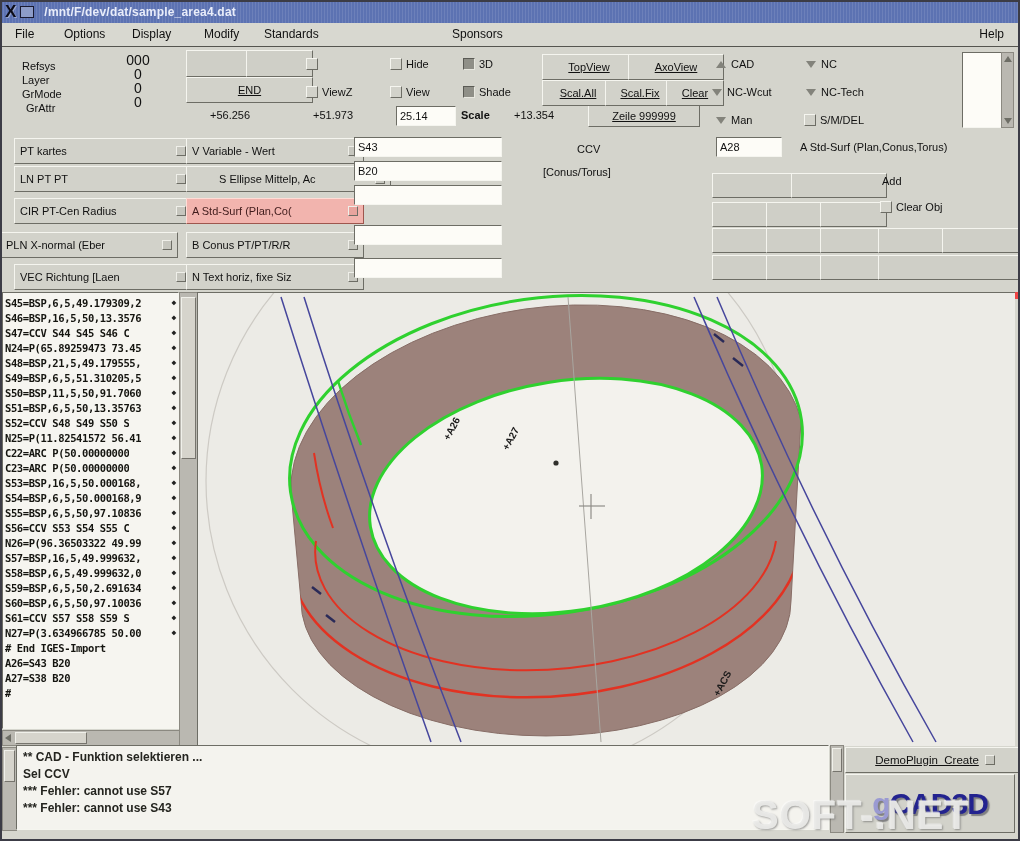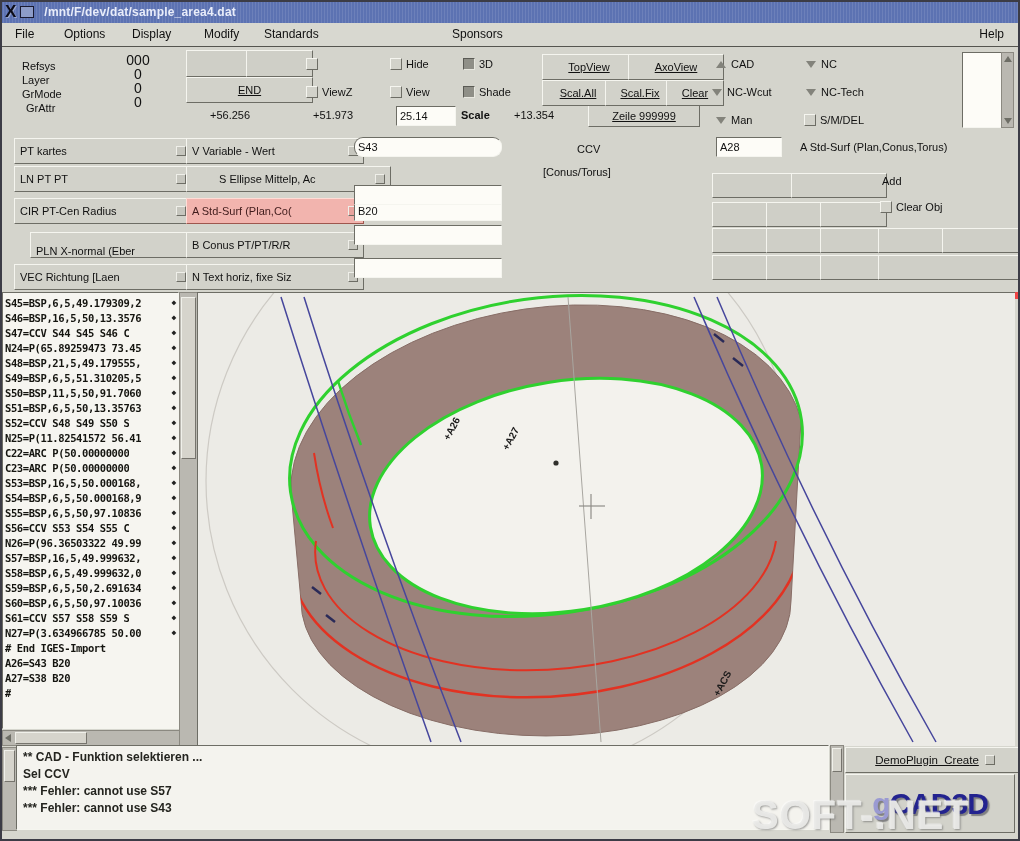--- a/index.html
+++ b/index.html
@@ -221,21 +221,21 @@
       <span class="corner"></span>
     </div>
   <div class="btn raised fbtn" style="left:14px;top:33px;">
       <span>LN PT  PT</span>
       <span class="corner"></span>
     </div>
   <div class="btn raised fbtn" style="left:14px;top:65px;">
       <span>CIR PT-Cen Radius</span>
       <span class="corner"></span>
     </div>
-  <div class="btn raised fbtn" style="left:30px;top:99px;align-items:flex-end;">
+  <div class="btn raised fbtn" style="left:0;top:99px;">
       <span>PLN X-normal (Eber</span>
       <span class="corner"></span>
     </div>
   <div class="btn raised fbtn" style="left:14px;top:131px;">
       <span>VEC Richtung  [Laen</span>
       <span class="corner"></span>
     </div>
 
   <div class="btn raised fbtn" style="left:186px;top:5px;">
       <span>V Variable - Wert</span>
@@ -251,22 +251,22 @@
     </div>
   <div class="btn raised fbtn" style="left:186px;top:99px;">
       <span>B Conus PT/PT/R/R</span>
       <span class="corner"></span>
     </div>
   <div class="btn raised fbtn" style="left:186px;top:131px;">
       <span>N Text horiz, fixe Siz</span>
       <span class="corner"></span>
     </div>
 
-  <input class="inp" style="left: 354px; top: 4px; width: 140px; height: 18px; border-radius: 9px;" value="S43">
-  <input class="inp" style="left: 354px; top: 28px; width: 140px; height: 18px; margin-top: 40px;" value="B20">
+  <input class="inp" style="left: 354px; top: 4px; width: 140px; height: 18px;" value="S43">
+  <input class="inp" style="left: 354px; top: 28px; width: 140px; height: 18px;" value="B20">
   <input class="inp" style="left: 354px; top: 52px; width: 140px; height: 18px;" value="">
   <input class="inp" style="left: 354px; top: 92px; width: 140px; height: 18px;" value="">
   <input class="inp" style="left: 354px; top: 125px; width: 140px; height: 18px;" value="">
 
   <span class="lbl" style="left:577px;top:10px;text-align:center;">CCV</span>
   <span class="lbl" style="left:543px;top:33px;">[Conus/Torus]</span>
   <div class="ccvdots">
 
   <span>·</span>
       <span>·</span>

